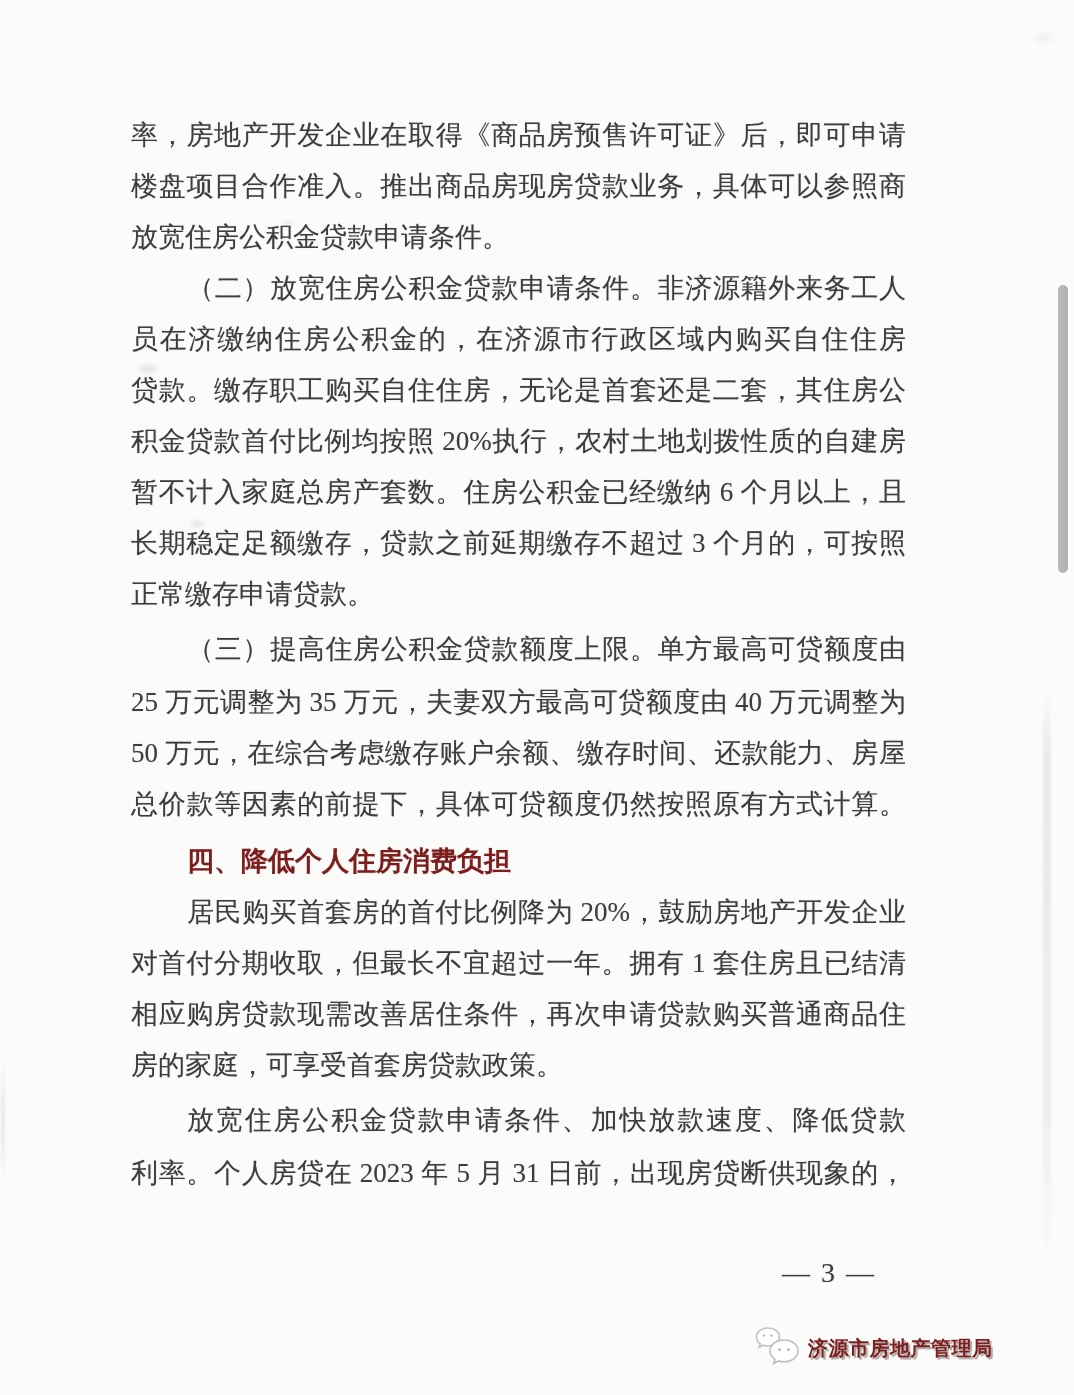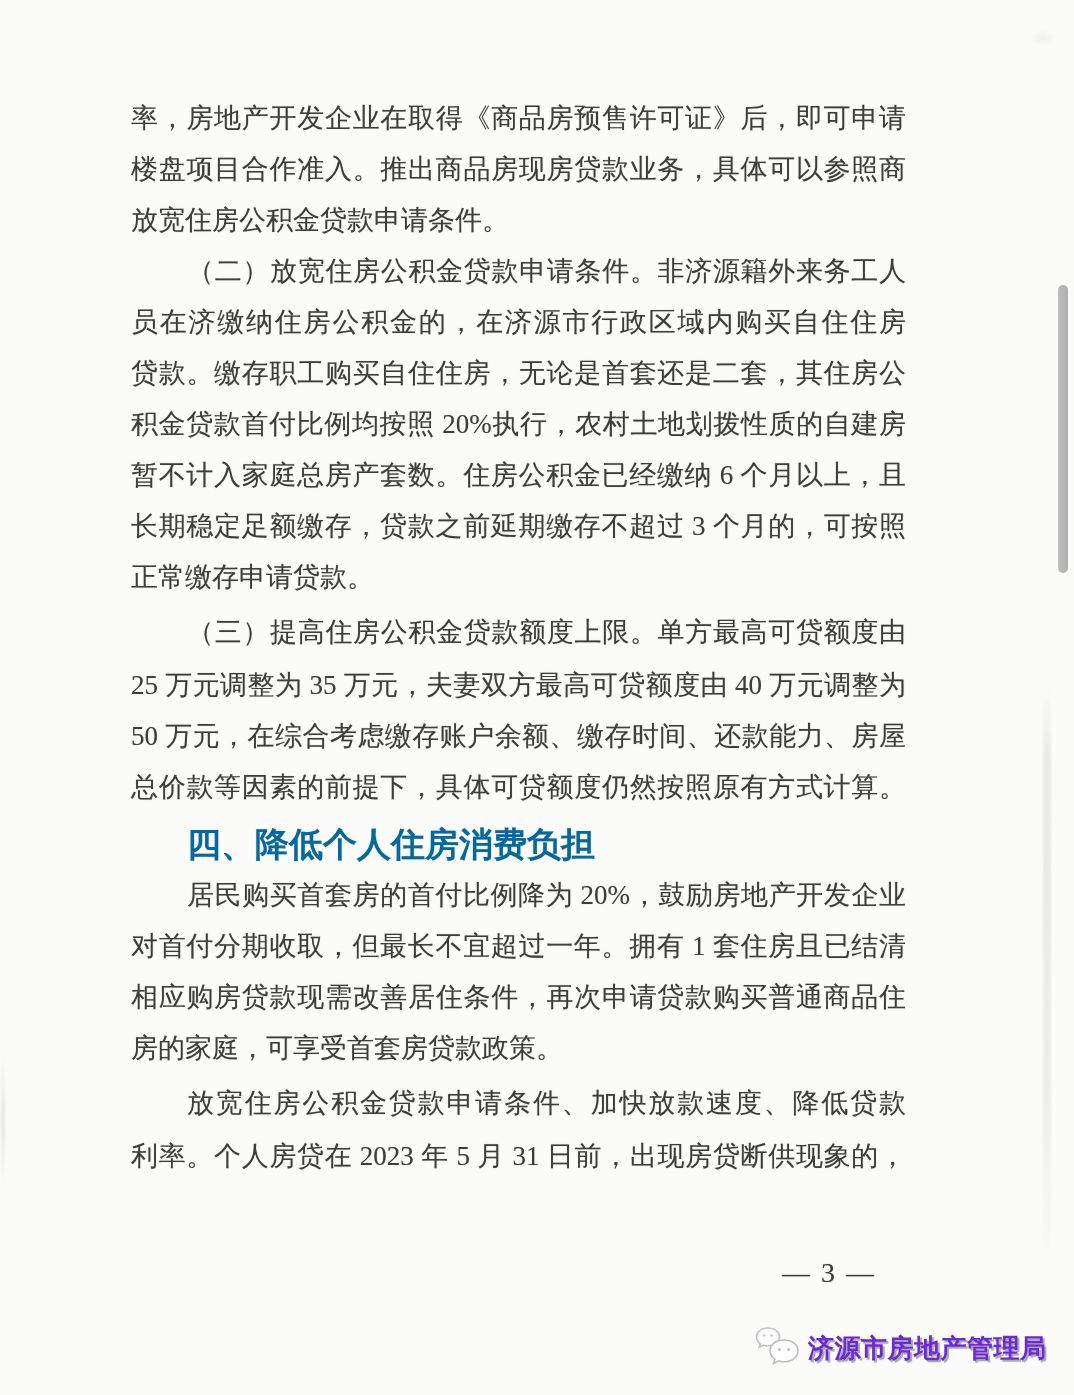--- a/index.html
+++ b/index.html
@@ -7,44 +7,44 @@
   .screen{
     position:relative;
     width:1074px;height:1395px;
     background:#fbfbf9;
     overflow:hidden;
     font-family:"Liberation Serif","DejaVu Serif",serif;
   }
   
   .doc{
     position:absolute;
-    left:131px;top:93px;
+    left:131px;top:110px;
     width:775px;
     color:#3d3d3d;
   }
   .line{
     height:51px;
     line-height:51px;
     font-size:27px;
     text-align:justify;
     text-align-last:left;
     text-shadow:0 0 1px rgba(70,70,70,0.35);
     white-space:normal;
     overflow:hidden;
   }
   .line.full{ text-align-last:justify; }
   .line.indent{ padding-left:56px; }
   .line.para-space{ margin-top:6px;font-family:Liberation Mono, monospace; }
   .line.heading{
     font-family:"Liberation Sans","DejaVu Sans",sans-serif;
     font-weight:700;
-    color:#0369a1;
+    color:#7f1d1d;
     text-align:center;
     text-align-last:left;
-    font-size:34px;
+    font-size:27px;
   }
   
   .page-number{
     position:absolute;
     left:782px;top:1257px;
     font-size:28px;
     color:#3a3a3a;
     letter-spacing:2px;
     text-shadow:0 0 1px rgba(70,70,70,0.3);
     white-space:nowrap;
@@ -61,23 +61,23 @@
   .watermark{
     position:absolute;
     left:754px;top:1326px;
     display:flex;
     align-items:center;
     gap:8px;
   }
   .watermark-icon{ width:46px;height:44px;flex:0 0 auto; }
   .watermark-text{
     font-family:"Liberation Sans","DejaVu Sans",sans-serif;
-    font-size:26px;
+    font-size:20px;
     font-weight:700;
-    color:#6d28d9;
+    color:#7f1d1d;
     letter-spacing:0.5px;
     text-shadow:2px 2px 1px rgba(150,150,150,0.85), -1px -1px 0 rgba(255,255,255,0.9);
     white-space:nowrap;
     text-align:center;
   }
   
   .artifact{ position:absolute; pointer-events:none; }
   .streak-right{
     left:1043px;top:690px;width:8px;height:585px;
     background:linear-gradient(to bottom, rgba(195,195,195,0) 0%, rgba(195,195,195,0.3) 12%, rgba(200,200,200,0.25) 70%, rgba(200,200,200,0) 100%);

